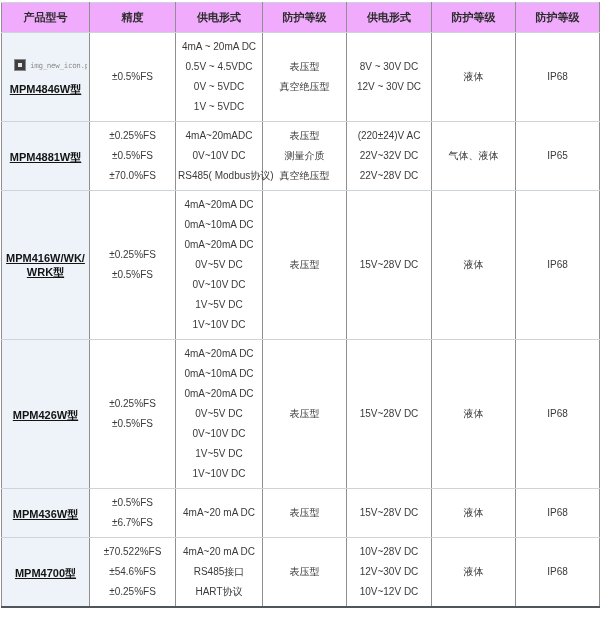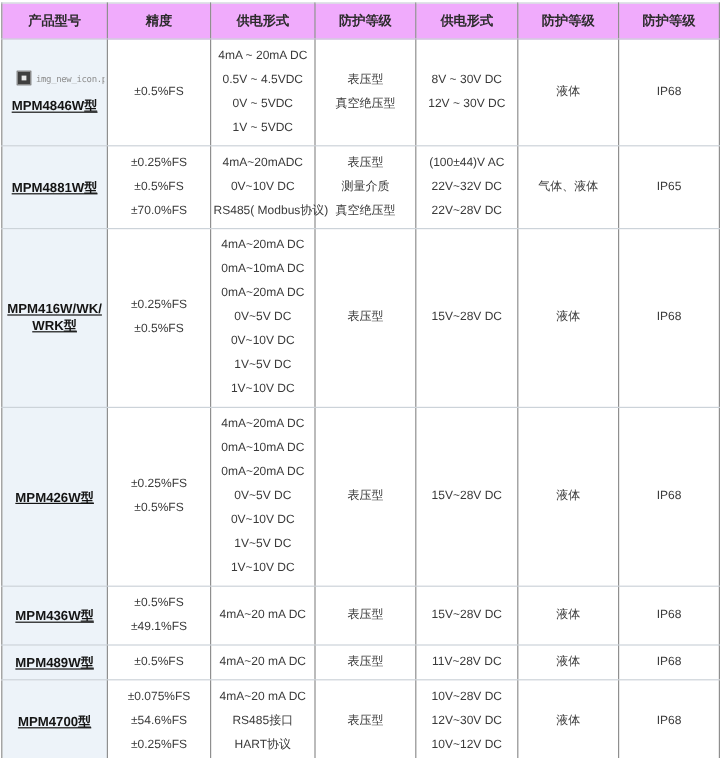--- a/index.html
+++ b/index.html
@@ -164,21 +164,21 @@
             <div class="line">4mA~20mADC</div>
             <div class="line">0V~10V DC</div>
             <div class="line">RS485( Modbus协议)</div>
           </td>
           <td>
             <div class="line">表压型</div>
             <div class="line">测量介质</div>
             <div class="line">真空绝压型</div>
           </td>
           <td>
-            <div class="line">(100±44)V AC</div>
+            <div class="line">(220±24)V AC</div>
             <div class="line">22V~32V DC</div>
             <div class="line">22V~28V DC</div>
           </td>
           <td>
             <div class="line">气体、液体</div>
           </td>
           <td>
             <div class="line">IP65</div>
           </td>
         </tr>
@@ -235,63 +235,42 @@
             <div class="line">液体</div>
           </td>
           <td>
             <div class="line">IP68</div>
           </td>
         </tr>
         <tr>
           <td class="model-cell"><a class="model-link">MPM436W型</a></td>
           <td>
             <div class="line">±0.5%FS</div>
-            <div class="line">±49.1%FS</div>
+            <div class="line">±6.7%FS</div>
           </td>
           <td>
             <div class="line">4mA~20 mA DC</div>
           </td>
           <td>
             <div class="line">表压型</div>
           </td>
           <td>
             <div class="line">15V~28V DC</div>
           </td>
           <td>
             <div class="line">液体</div>
           </td>
           <td>
             <div class="line">IP68</div>
           </td>
         </tr>
         <tr>
-          <td class="model-cell"><a class="model-link">MPM489W型</a></td>
-          <td>
-            <div class="line">±0.5%FS</div>
-          </td>
-          <td>
-            <div class="line">4mA~20 mA DC</div>
-          </td>
-          <td>
-            <div class="line">表压型</div>
-          </td>
-          <td>
-            <div class="line">11V~28V DC</div>
-          </td>
-          <td>
-            <div class="line">液体</div>
-          </td>
-          <td>
-            <div class="line">IP68</div>
-          </td>
-        </tr>
-        <tr>
           <td class="model-cell"><a class="model-link">MPM4700型</a></td>
           <td>
-            <div class="line">±0.075%FS</div>
+            <div class="line">±70.522%FS</div>
             <div class="line">±54.6%FS</div>
             <div class="line">±0.25%FS</div>
           </td>
           <td>
             <div class="line">4mA~20 mA DC</div>
             <div class="line">RS485接口</div>
             <div class="line">HART协议</div>
           </td>
           <td>
             <div class="line">表压型</div>

